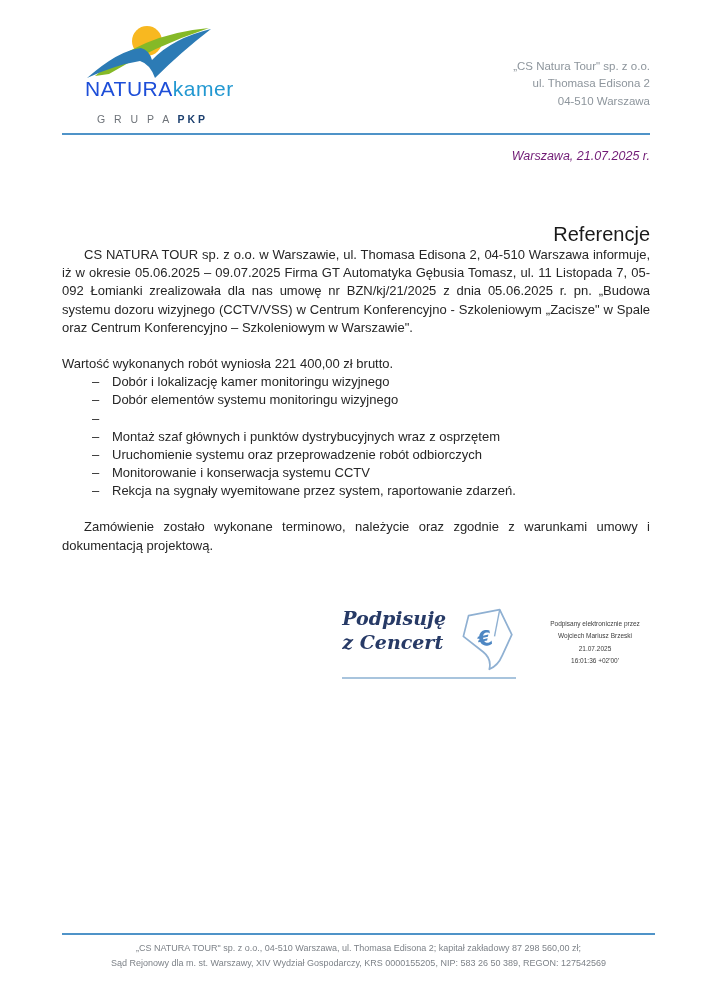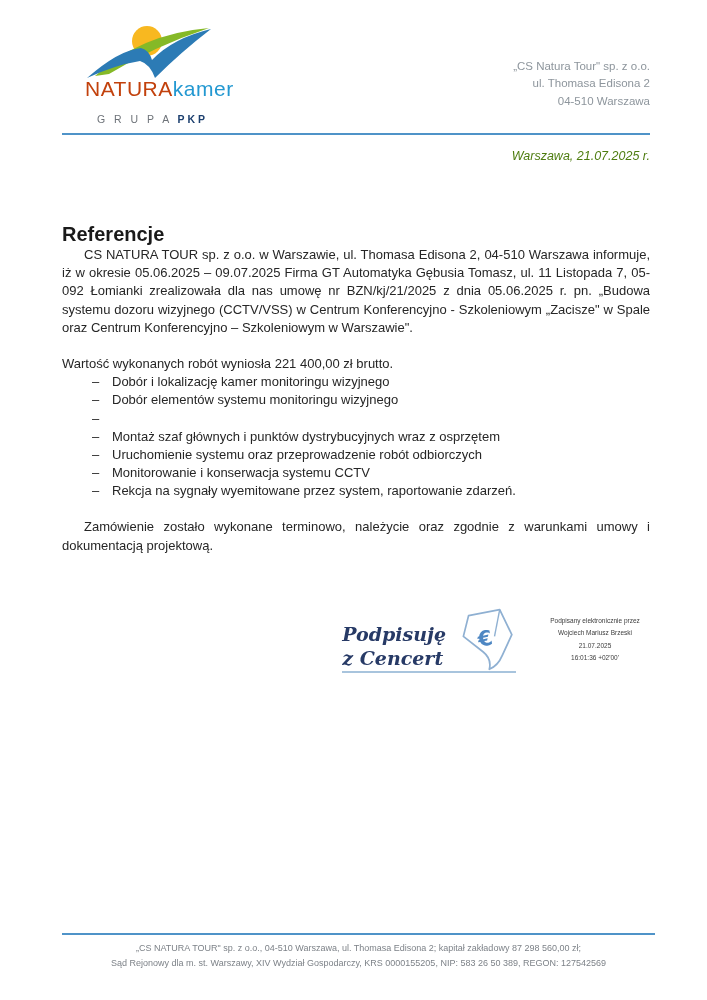--- a/index.html
+++ b/index.html
@@ -26,21 +26,21 @@
   .logo-block { margin-left: 23px; width: 135px; }
   .logo-graphic { display: block; width: 128px; height: 56px; }
   .logo-wordmark {
     font-family: "Liberation Sans", sans-serif;
     font-size: 21px;
     letter-spacing: 0.5px;
     line-height: 1;
     margin-top: -2px;
     white-space: nowrap;
   }
-  .logo-natura { color: #c2410c; text-align: right; }
+  .logo-natura { color: #1d4ed8; text-align: right; }
   .logo-tour { color: #2398d1; }
   .logo-group {
     font-size: 10.5px;
     letter-spacing: 3px;
     margin-top: 14px;
     text-align: center;
     white-space: nowrap;
   }
   .logo-grupa { color: #6d7278; }
   .logo-pkp { color: #1c3f6e; font-weight: bold; }
@@ -57,29 +57,29 @@
     border: none;
     height: 2px;
     background: #4f93c8;
     margin-top: 8px;
   }
 
   .date-line {
     text-align: right;
     font-style: italic;
     font-size: 12.5px;
-    color: #4d7c0f;
+    color: #701a75;
     margin-top: 14px;
   }
 
   
   .doc-title {
-    text-align: left;
+    text-align: right;
     font-size: 20px;
-    font-weight: bold;
+    font-weight: normal;
     color: #1a1a1a;
     margin-top: 60px;
   }
 
   
   .body-text { font-size: 13px; line-height: 1.4; color: #262626; }
   .para-main {
     text-align: justify;
     text-indent: 22px;
   }
@@ -101,22 +101,23 @@
   
   .signature-row {
     display: flex;
     justify-content: flex-end;
     align-items: center;
     margin-top: 52px;
     margin-right: -10px;
   }
   .stamp {
     display: flex;
-    align-items: flex-end;
+    align-items: flex-start;
     gap: 8px;
+    padding-bottom: 6px;
     border-bottom: 2px solid #a8c4dd;
   }
   .stamp-text {
     font-family: "DejaVu Serif", serif;
     font-style: italic;
     font-weight: bold;
     font-size: 19px;
     line-height: 1.25;
     color: #273a66;
     white-space: nowrap;

